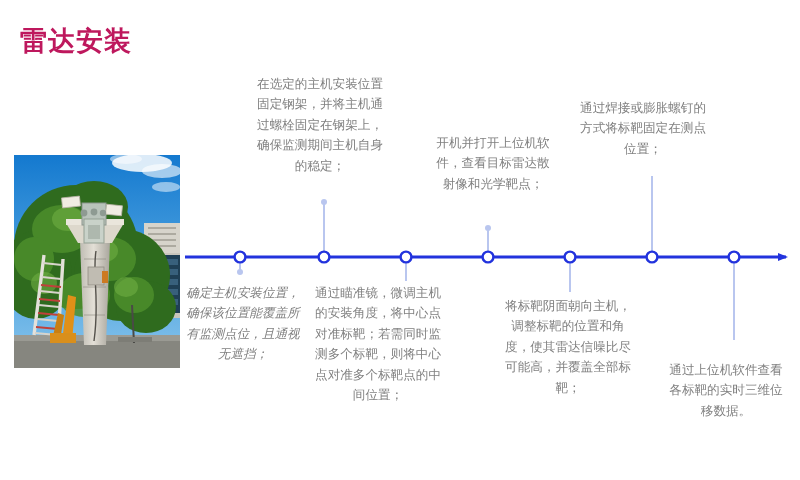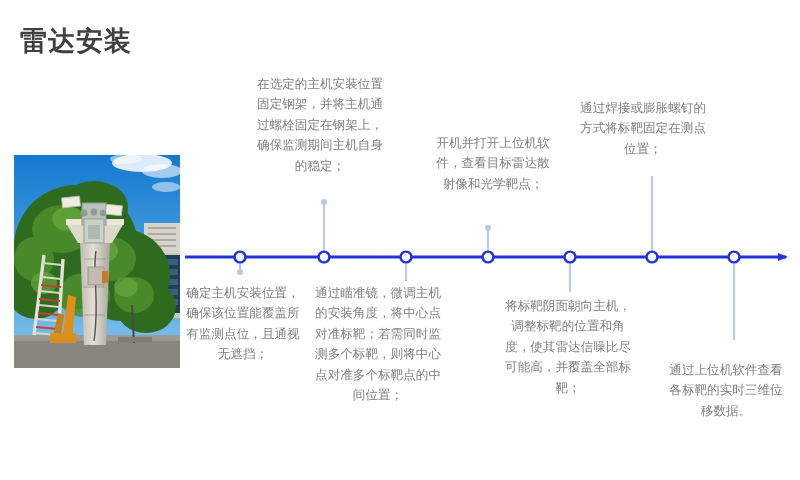--- a/index.html
+++ b/index.html
@@ -20,21 +20,21 @@
     background: #ffffff;
   }
 
   
   #page-title {
     position: absolute;
     left: 20px;
     top: 26px;
     font-size: 27px;
     font-weight: bold;
-    color: #404040;
+    color: #be185d;
     letter-spacing: 1px;
     line-height: 1.1;
     white-space: nowrap;
   }
 
   
   #photo {
     position: absolute;
     left: 14px;
     top: 155px;
@@ -57,21 +57,21 @@
 
   
   .step-text {
     position: absolute;
     font-size: 12.6px;
     line-height: 1.62;
     color: #808080;
     text-align: center;
     font-family: "DejaVu Sans", "Liberation Sans", sans-serif;
   }
-  .t1 { left: 182px; top: 283px; width: 122px; }
+  .t1 { left: 182px; top: 283px; width: 122px; font-style: italic; }
   .t2 { left: 256px; top: 74px;  width: 128px; }
   .t3 { left: 312px; top: 283px; width: 132px; }
   .t4 { left: 432px; top: 133px; width: 122px; }
   .t5 { left: 504px; top: 296px; width: 128px; }
   .t6 { left: 578px; top: 98px;  width: 130px; }
   .t7 { left: 664px; top: 360px; width: 124px; }
 </style>
 </head>
 <body>
 

